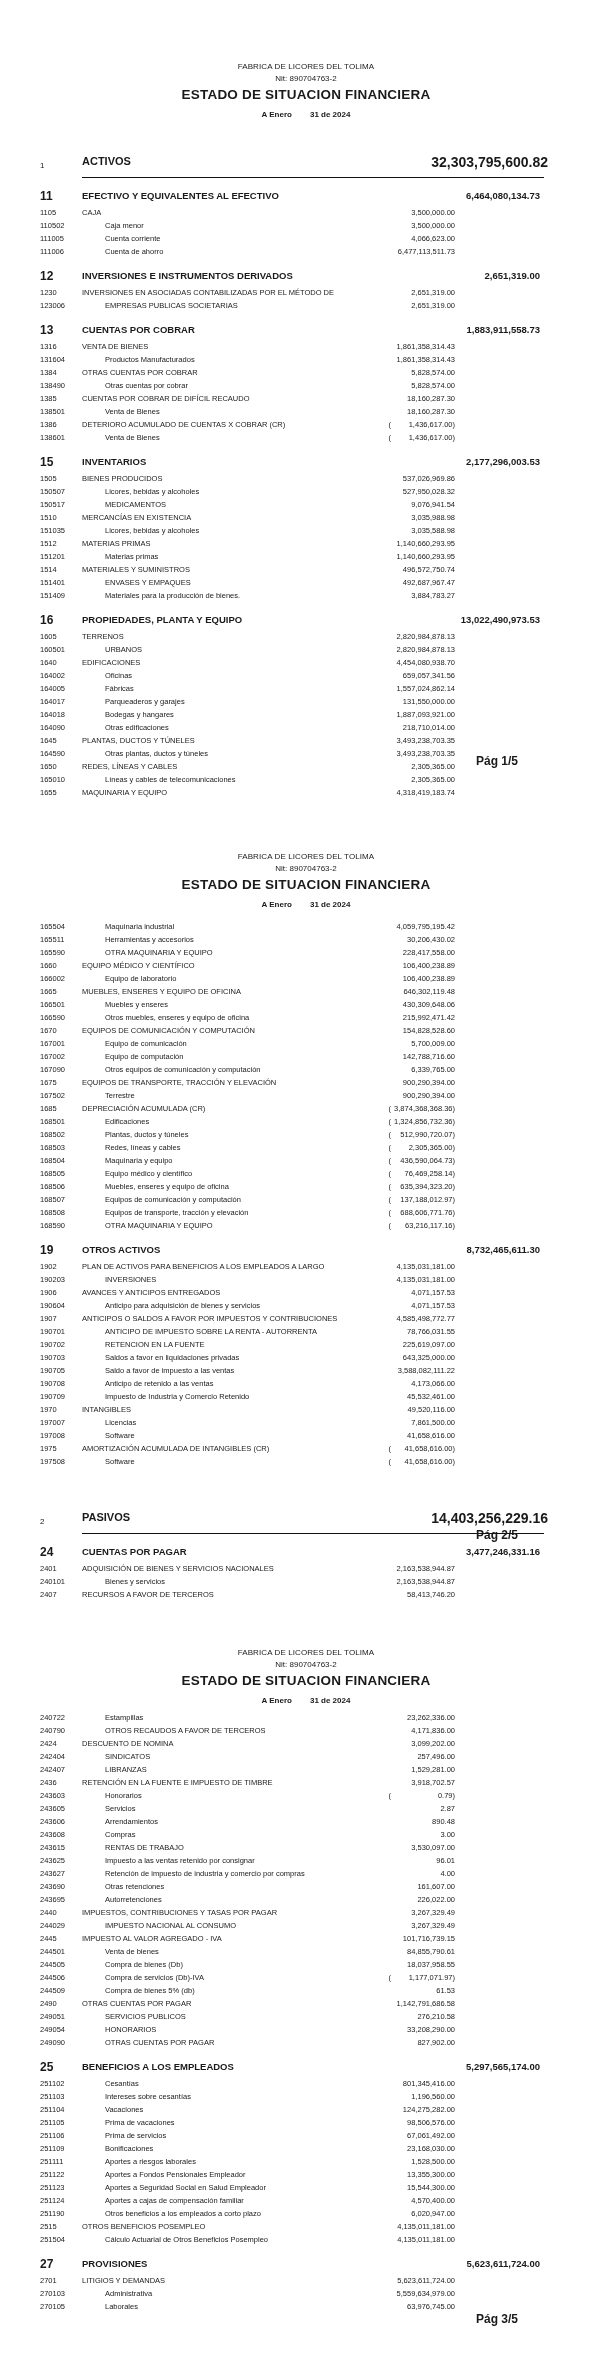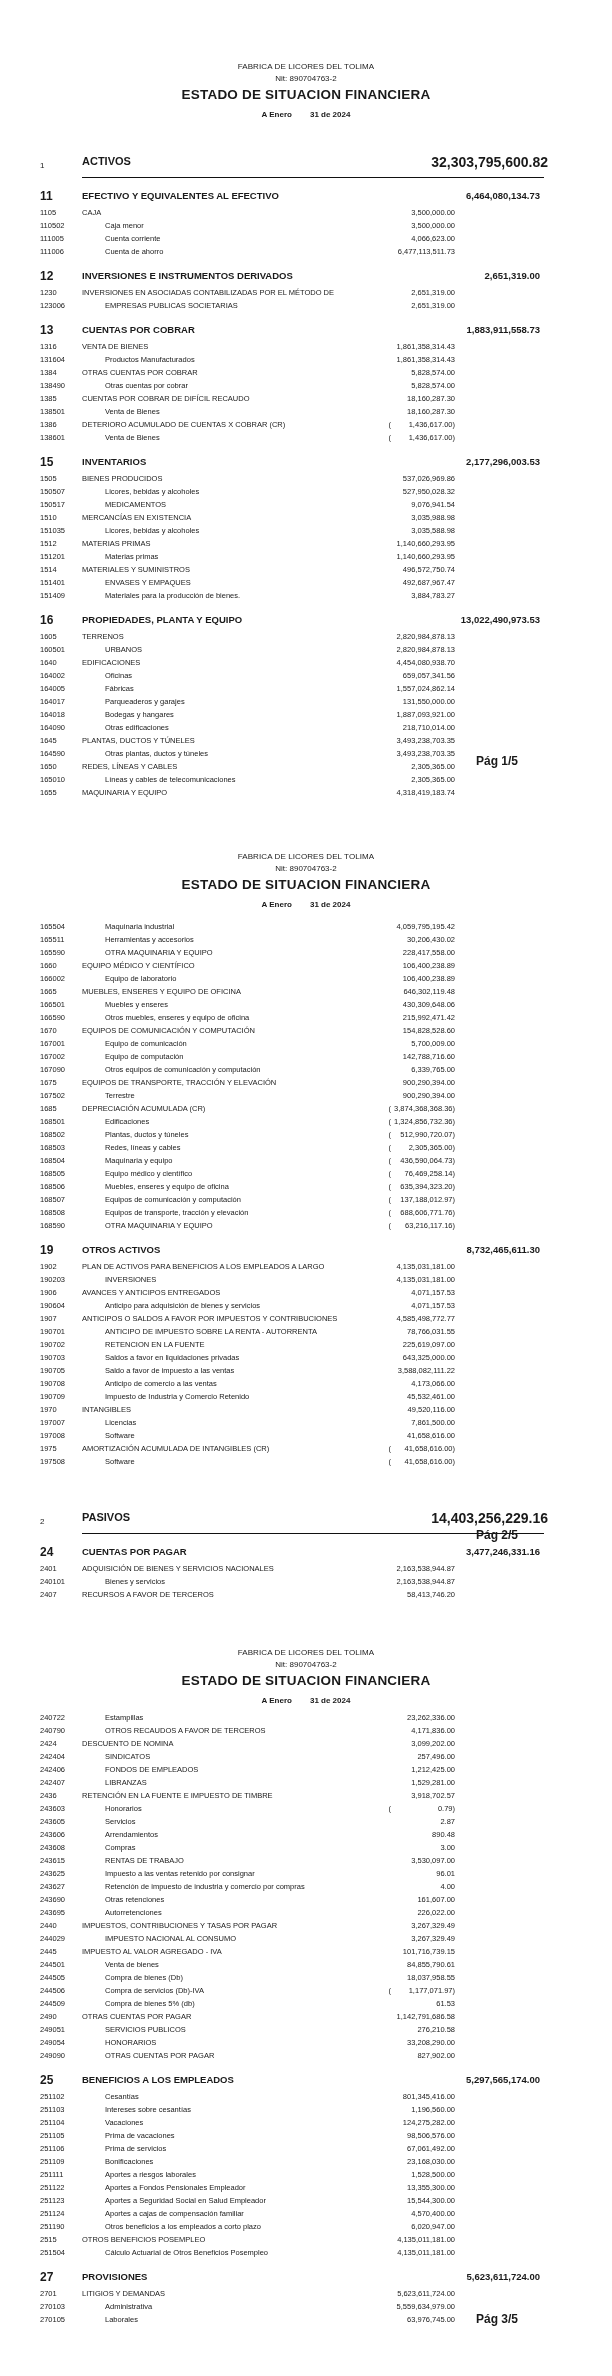--- a/index.html
+++ b/index.html
@@ -437,21 +437,21 @@
         <span class="label">Saldos a favor en liquidaciones privadas</span>
         <span class="amt"><span>643,325,000.00</span></span>
       </div>
       <div class="row sub">
         <span class="code">190705</span>
         <span class="label">Saldo a favor de impuesto a las ventas</span>
         <span class="amt"><span>3,588,082,111.22</span></span>
       </div>
       <div class="row sub">
         <span class="code">190708</span>
-        <span class="label">Anticipo de comercio a las ventas</span>
+        <span class="label">Anticipo de retenido a las ventas</span>
         <span class="amt"><span>4,173,066.00</span></span>
       </div>
       <div class="row sub">
         <span class="code">190709</span>
         <span class="label">Impuesto de Industria y Comercio Retenido</span>
         <span class="amt"><span>45,532,461.00</span></span>
       </div>
       <div class="row group">
         <span class="code">1970</span>
         <span class="label">INTANGIBLES</span>
@@ -530,25 +530,20 @@
         <span class="code">2424</span>
         <span class="label">DESCUENTO DE NOMINA</span>
         <span class="amt"><span>3,099,202.00</span></span>
       </div>
       <div class="row sub">
         <span class="code">242404</span>
         <span class="label">SINDICATOS</span>
         <span class="amt"><span>257,496.00</span></span>
       </div>
       <div class="row sub">
-        <span class="code">242406</span>
-        <span class="label">FONDOS DE EMPLEADOS</span>
-        <span class="amt"><span>1,212,425.00</span></span>
-      </div>
-      <div class="row sub">
         <span class="code">242407</span>
         <span class="label">LIBRANZAS</span>
         <span class="amt"><span>1,529,281.00</span></span>
       </div>
       <div class="row group">
         <span class="code">2436</span>
         <span class="label">RETENCIÓN EN LA FUENTE E IMPUESTO DE TIMBRE</span>
         <span class="amt"><span>3,918,702.57</span></span>
       </div>
       <div class="row sub">

